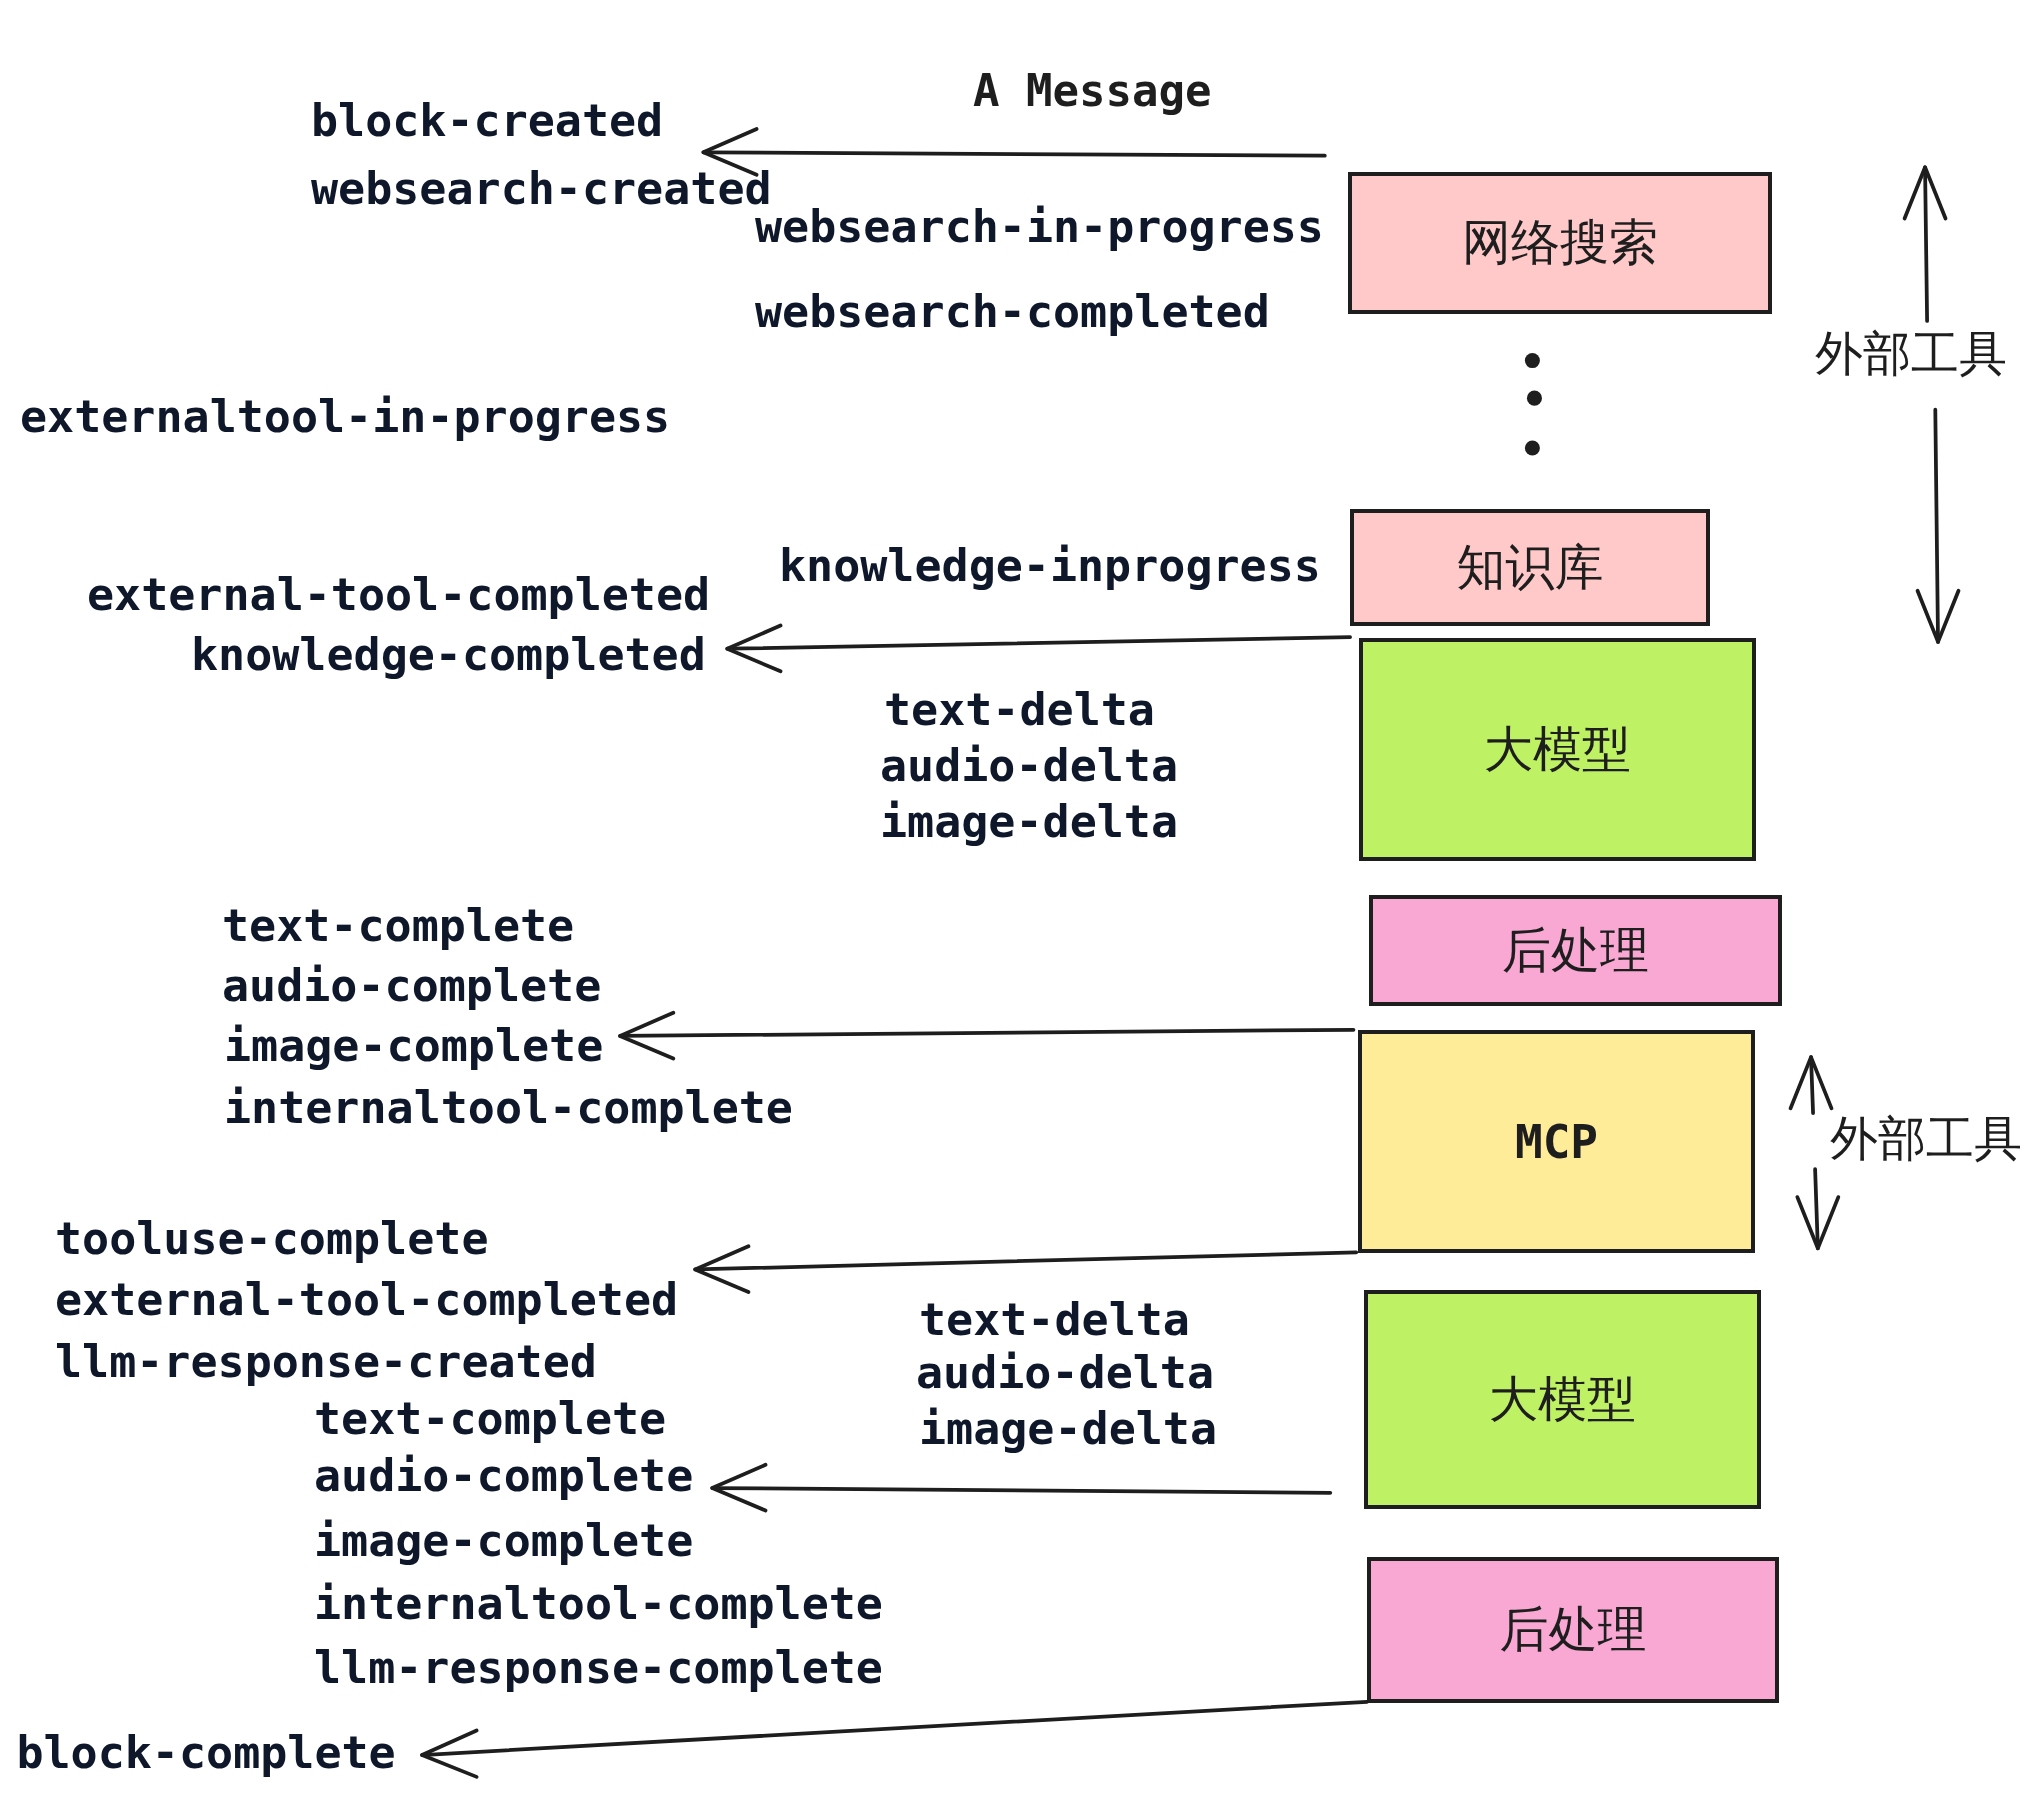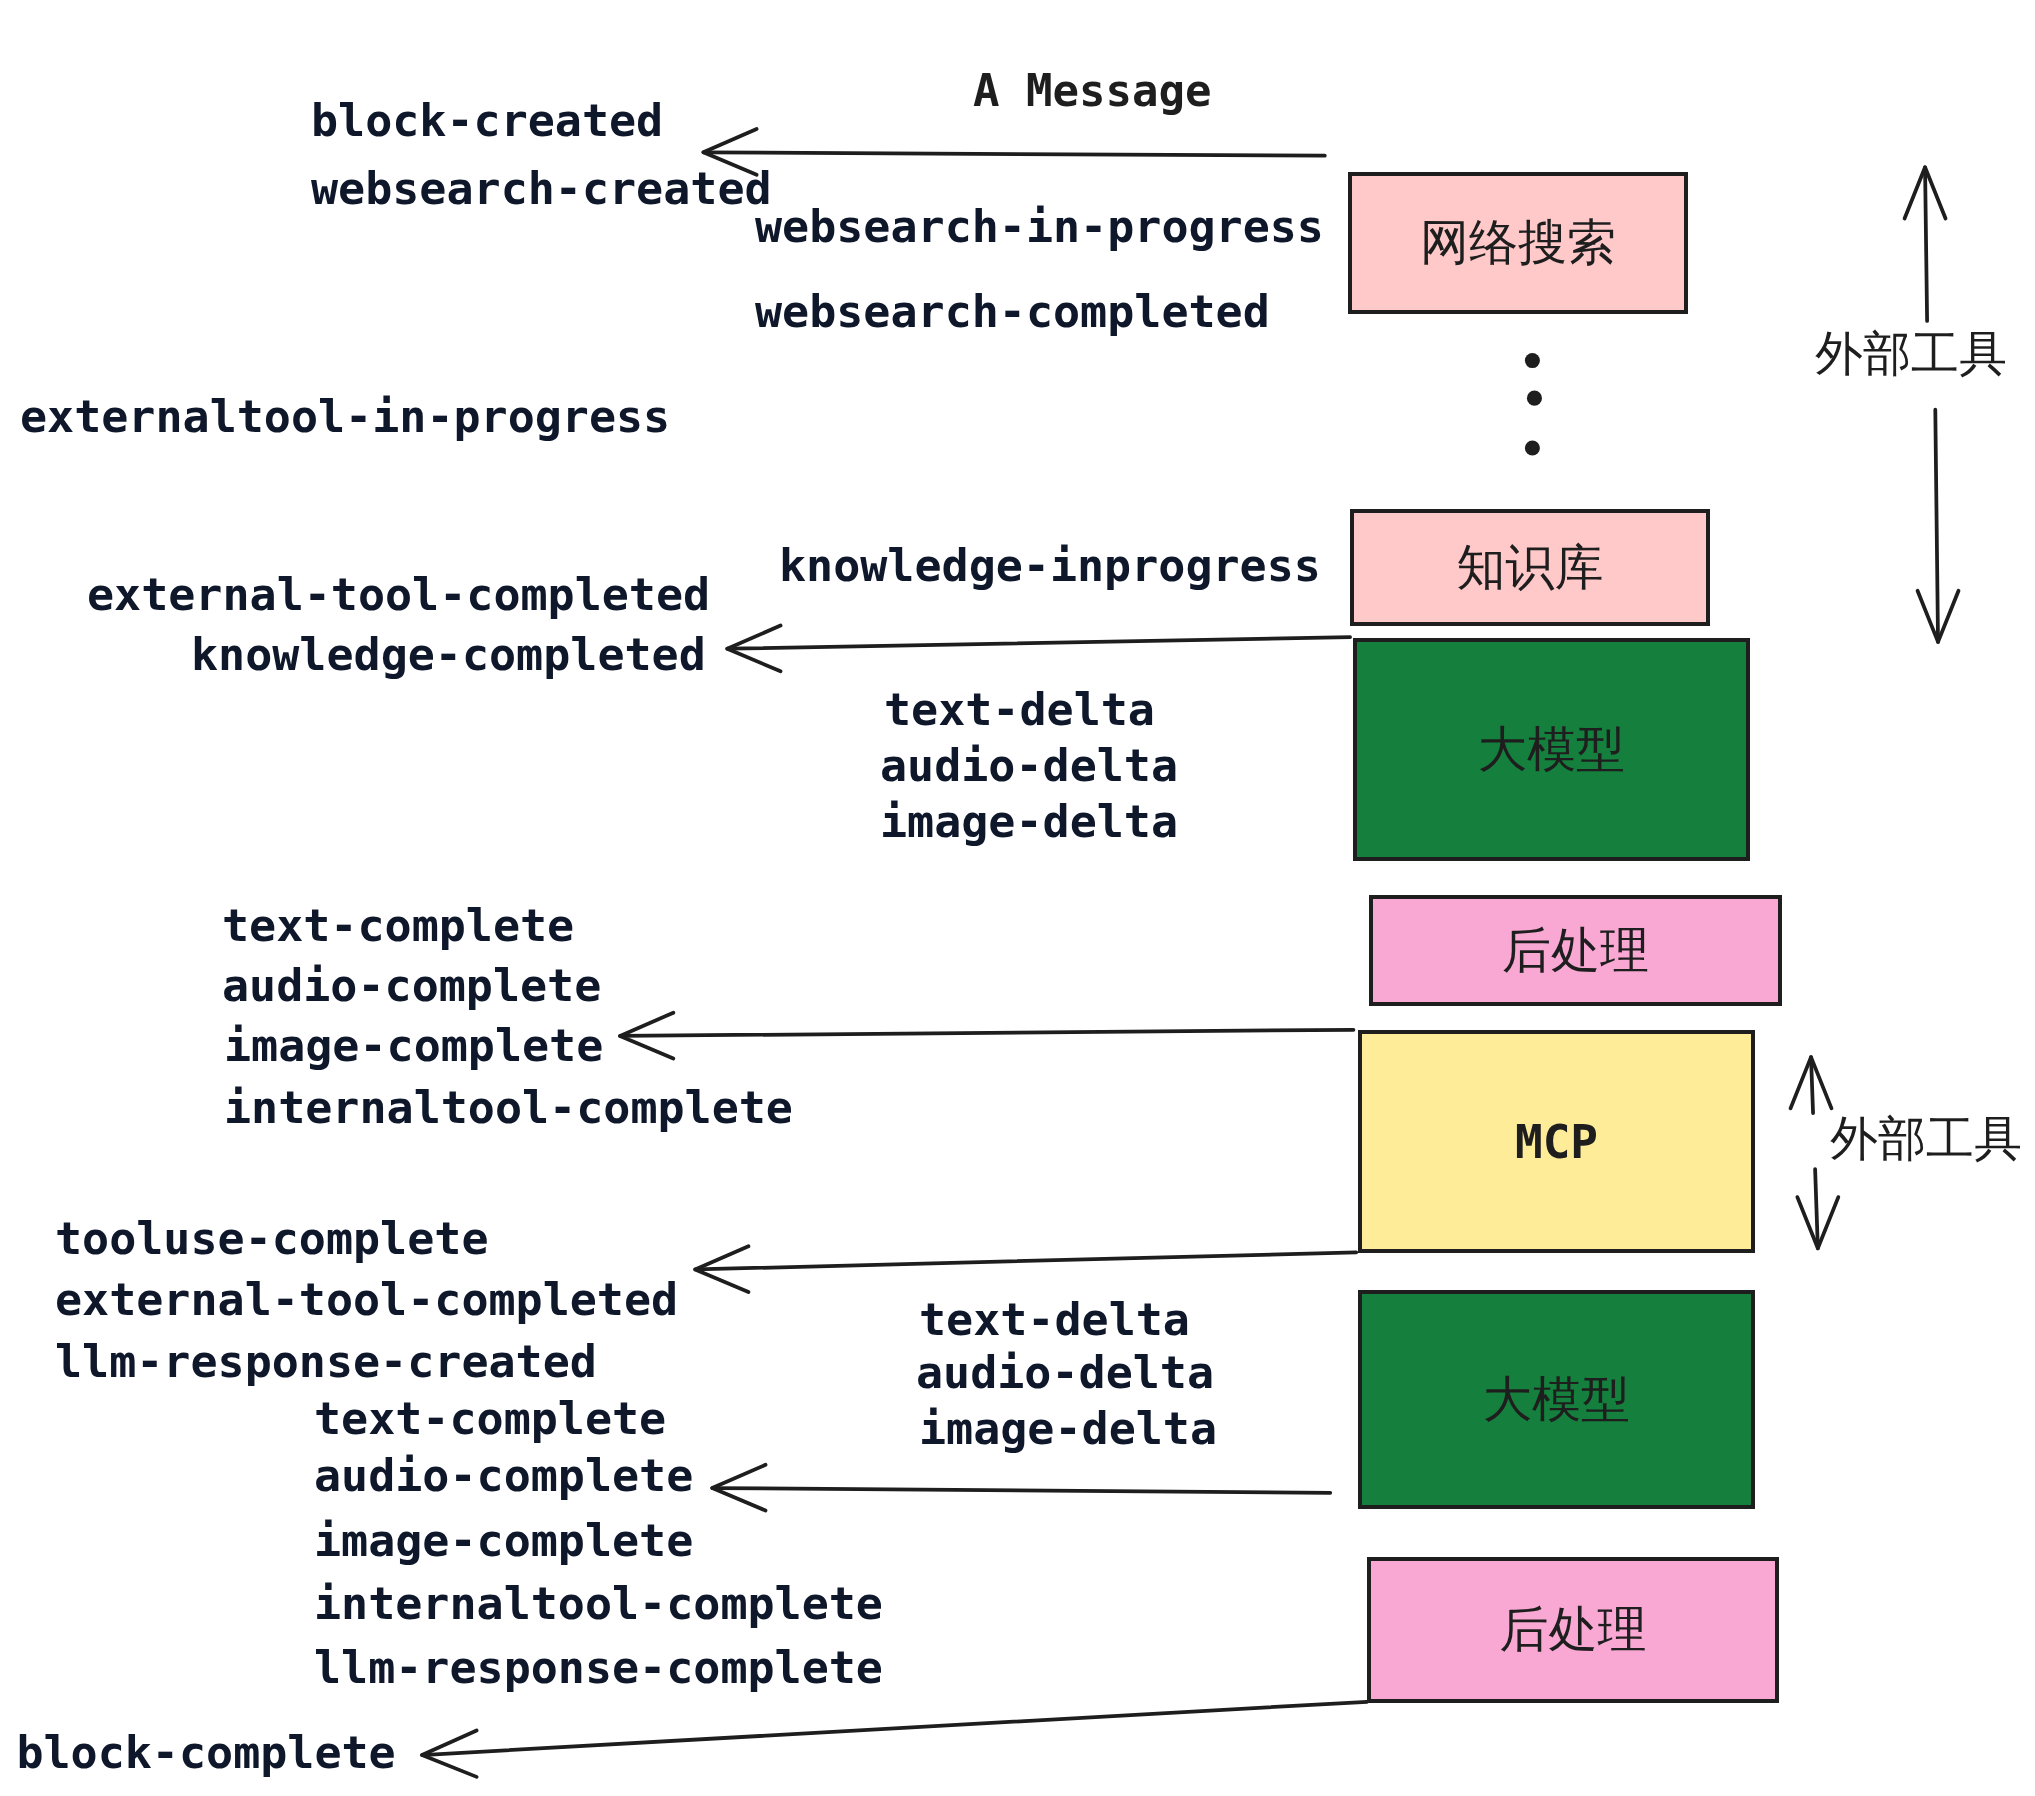--- a/index.html
+++ b/index.html
@@ -38,30 +38,30 @@
   .node-box .node-label{
     font-family:"Liberation Sans", sans-serif;
     font-size:49px;font-weight:500;
     color:#1e1e1e;white-space:nowrap;
   }
   .node-box.mono .node-label{
     font-family:"DejaVu Sans Mono", monospace;
     font-size:46px;font-weight:700;
   }
   .fill-pink{background:#ffc9c9;}
-  .fill-green{background:#15803d;}
+  .fill-green{background:#bef264;margin-left:6px;}
   .fill-yellow{background:#ffec99;}
   .fill-white{background:#f9a8d4;}
   .side-annotation{
     position:absolute;
     font-family:"Liberation Sans", sans-serif;
     font-size:48px;font-weight:500;line-height:48px;
     white-space:nowrap;color:#1e1e1e;
   }
-  .box-websearch{left:1348px;top:172px;width:340px;height:142px;}
+  .box-websearch{left:1348px;top:172px;width:424px;height:142px;}
   .box-knowledge{left:1350px;top:509px;width:360px;height:117px;}
   .box-llm-1{left:1353px;top:638px;width:397px;height:223px;}
   .box-post-1{left:1369px;top:895px;width:413px;height:111px;}
   .box-mcp{left:1358px;top:1030px;width:397px;height:223px;}
   .box-llm-2{left:1358px;top:1290px;width:397px;height:219px;}
   .box-post-2{left:1367px;top:1557px;width:412px;height:146px;}
 </style>
 </head>
 <body>
 

